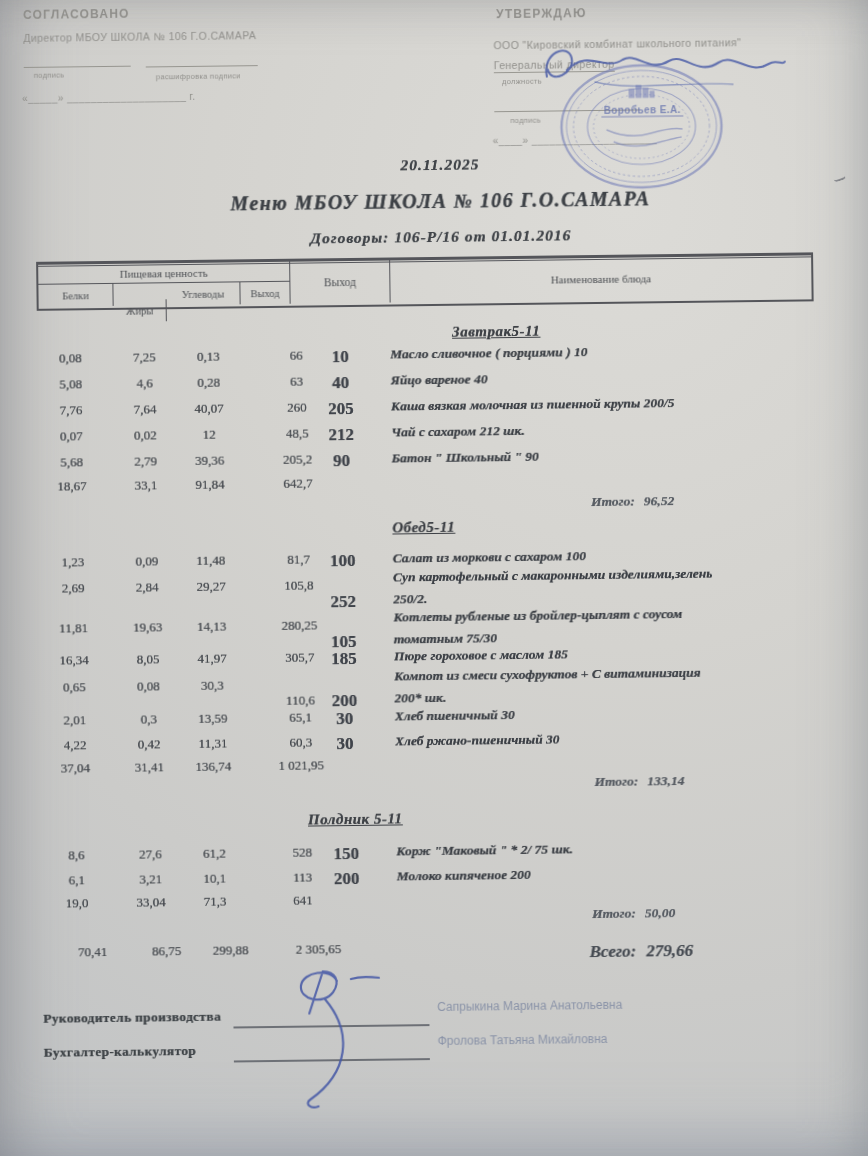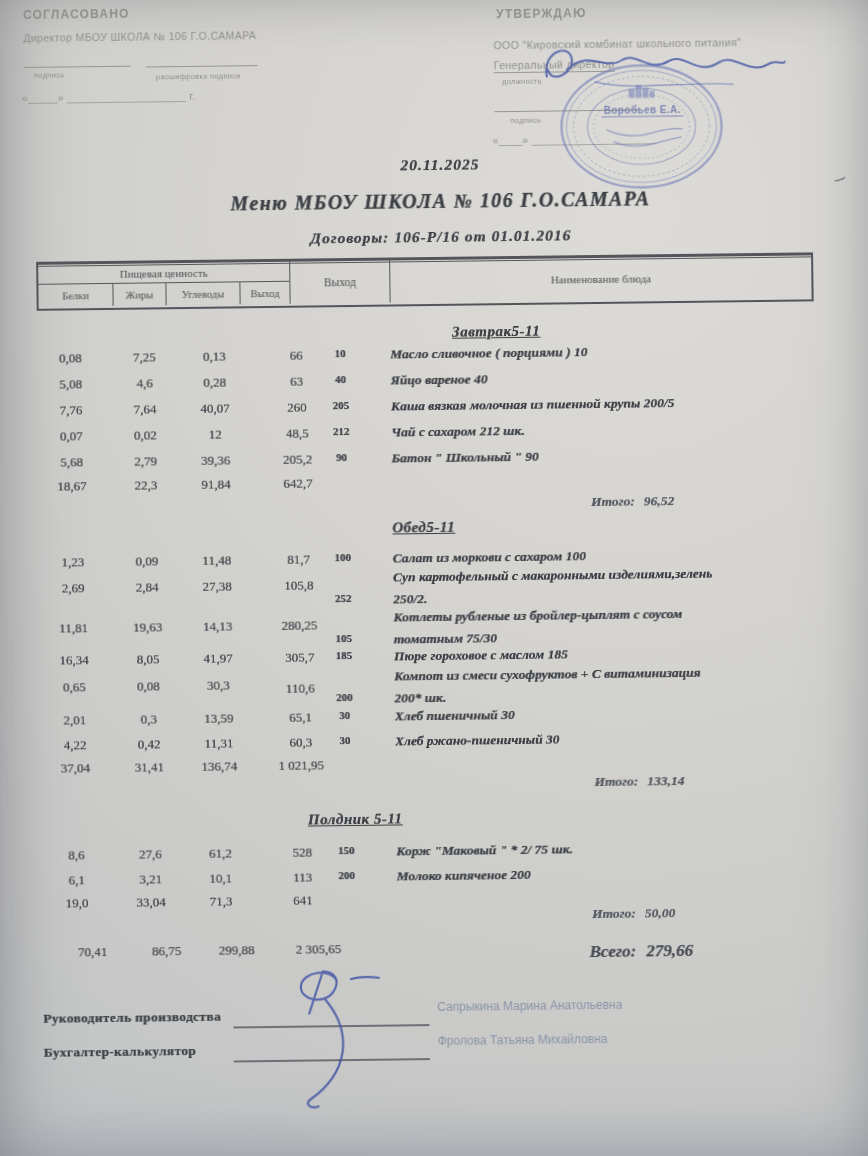--- a/index.html
+++ b/index.html
@@ -26,22 +26,22 @@
   .doc-contract{font:italic bold 15.5px "Liberation Serif",serif;letter-spacing:1px;text-shadow:0 0 .5px #4a4e53}
   
   .thead{position:absolute;left:40px;top:257px;width:773px;height:44px;border:2px solid #54555a;border-top-width:3px}
   .thead::before{content:'';position:absolute;left:-1px;right:-1px;top:1px;height:1px;background:#54555a}
   .th{position:absolute;box-sizing:border-box;color:#4c4f53;font-size:10.5px;text-align:center;
       display:flex;align-items:center;justify-content:center}
   .bR{border-right:1.5px solid #54555a}.bB{border-bottom:1.5px solid #54555a}
   
   .row{position:absolute;left:0;top:0;width:830px;height:20px}
   .num{position:absolute;top:0;width:66px;text-align:center;font-size:13px;color:#45494e;text-shadow:0 0 .5px #55595e}
-  .n1{left:40px}.n2{left:114px}.n3{left:184px}.n4{left:262px;width:74px}
-  .out{position:absolute;top:0;left:316px;width:54px;text-align:center;font-weight:bold;font-size:11px;color:#3f434a;text-shadow:0 0 .5px #51555a}
+  .n1{left:40px}.n2{left:114px}.n3{left:178px}.n4{left:262px;width:74px}
+  .out{position:absolute;top:0;left:316px;width:54px;text-align:center;font-weight:bold;font-size:17px;color:#3f434a;text-shadow:0 0 .5px #51555a}
   .dish{position:absolute;top:0;left:393px;width:432px;font-style:italic;font-weight:bold;font-size:13.5px;color:#3b3f45;text-shadow:0 0 .5px #4c5055;white-space:nowrap;overflow:hidden}
   .sec-h{position:absolute;font:italic bold 15px "Liberation Serif",serif;color:#3d4045;
          text-decoration:underline;letter-spacing:.5px;text-shadow:0 0 .5px #4d5156}
   .itogo{position:absolute;font:italic bold 13.5px "Liberation Serif",serif;color:#555a61;
          text-shadow:0 0 .6px #666b72;display:flex;gap:9px}
   .vsego{position:absolute;font:italic bold 17px "Liberation Serif",serif;color:#474c53;
          text-shadow:0 0 .6px #585d64;display:flex;gap:10px}
   
   .role{position:absolute;font-weight:bold;font-size:13.5px;color:#3d4246;letter-spacing:.3px;text-shadow:0 0 .5px #4e5357}
   .fname{position:absolute;font-family:"Liberation Sans",sans-serif;font-size:12px;color:#8a93a8;filter:blur(.3px)}
@@ -102,21 +102,21 @@
 
   <div class="edge-mark"></div>
 
   <div class="center-line doc-date" style="top:156px">20.11.2025</div>
   <div class="center-line doc-title" style="top:190px">Меню МБОУ ШКОЛА № 106 Г.О.САМАРА</div>
   <div class="center-line doc-contract" style="top:228px">Договоры: 106-Р/16 от 01.01.2016</div>
 
   <div class="thead">
     <div class="th bR bB" style="left:0;top:0;width:252px;height:20px;font-size:11px">Пищевая ценность</div>
     <div class="th bR" style="left:0;top:20px;width:75px;height:22px">Белки</div>
-    <div class="th bR" style="left:75px;top:20px;width:53px;height:22px">Жиры</div>
+    <div class="th bR" style="left:75px;top:36px;width:53px;height:22px">Жиры</div>
     <div class="th bR" style="left:128px;top:20px;width:74px;height:22px">Углеводы</div>
     <div class="th bR" style="left:202px;top:20px;width:50px;height:22px">Выход</div>
     <div class="th bR" style="left:252px;top:0;width:100px;height:42px;font-size:11.5px">Выход</div>
     <div class="th" style="left:352px;top:0;width:421px;height:42px;font-size:11px">Наименование блюда</div>
   </div>
 
   <div class="sec-h" style="left:455px;top:324px">Завтрак5-11</div>
 
   <div class="row" style="top:346px">
     <span class="num n1">0,08</span>
@@ -153,21 +153,21 @@
   <div class="row" style="top:450px">
     <span class="num n1">5,68</span>
     <span class="num n2">2,79</span>
     <span class="num n3">39,36</span>
     <span class="num n4">205,2</span>
     <span class="out">90</span>
     <span class="dish">Батон "  Школьный  "   90</span>
   </div>
   <div class="row" style="top:474px">
     <span class="num n1">18,67</span>
-    <span class="num n2">22,3</span>
+    <span class="num n2">33,1</span>
     <span class="num n3">91,84</span>
     <span class="num n4">642,7</span>
   </div>
   <div class="itogo" style="left:592px;top:496px">
     <span>Итого:</span>
     <span>96,52</span>
   </div>
 
   <div class="sec-h" style="left:393px;top:519px">Обед5-11</div>
 
@@ -175,21 +175,21 @@
     <span class="num n1">1,23</span>
     <span class="num n2">0,09</span>
     <span class="num n3">11,48</span>
     <span class="num n4">81,7</span>
     <span class="out">100</span>
     <span class="dish">Салат из моркови с сахаром  100</span>
   </div>
   <div class="row" style="top:569px;height:40px">
     <span class="num n1" style="top:7px">2,69</span>
     <span class="num n2" style="top:7px">2,84</span>
-    <span class="num n3" style="top:7px">27,38</span>
+    <span class="num n3" style="top:7px">29,27</span>
     <span class="num n4" style="top:7px">105,8</span>
     <span class="out" style="top:22px">252</span>
     <span class="dish">Суп картофельный с макаронными изделиями,зелень</span>
     <span class="dish" style="top:22px">250/2.</span>
   </div>
   <div class="row" style="top:609px;height:40px">
     <span class="num n1" style="top:7px">11,81</span>
     <span class="num n2" style="top:7px">19,63</span>
     <span class="num n3" style="top:7px">14,13</span>
     <span class="num n4" style="top:7px">280,25</span>
@@ -202,21 +202,21 @@
     <span class="num n2">8,05</span>
     <span class="num n3">41,97</span>
     <span class="num n4">305,7</span>
     <span class="out">185</span>
     <span class="dish">Пюре гороховое с маслом   185</span>
   </div>
   <div class="row" style="top:668px;height:40px">
     <span class="num n1" style="top:7px">0,65</span>
     <span class="num n2" style="top:7px">0,08</span>
     <span class="num n3" style="top:7px">30,3</span>
-    <span class="num n4" style="top:11px">110,6</span>
+    <span class="num n4" style="top:23px">110,6</span>
     <span class="out" style="top:22px">200</span>
     <span class="dish">Компот из смеси сухофруктов + С витаминизация</span>
     <span class="dish" style="top:22px">200* шк.</span>
   </div>
   <div class="row" style="top:708px">
     <span class="num n1">2,01</span>
     <span class="num n2">0,3</span>
     <span class="num n3">13,59</span>
     <span class="num n4">65,1</span>
     <span class="out">30</span>

